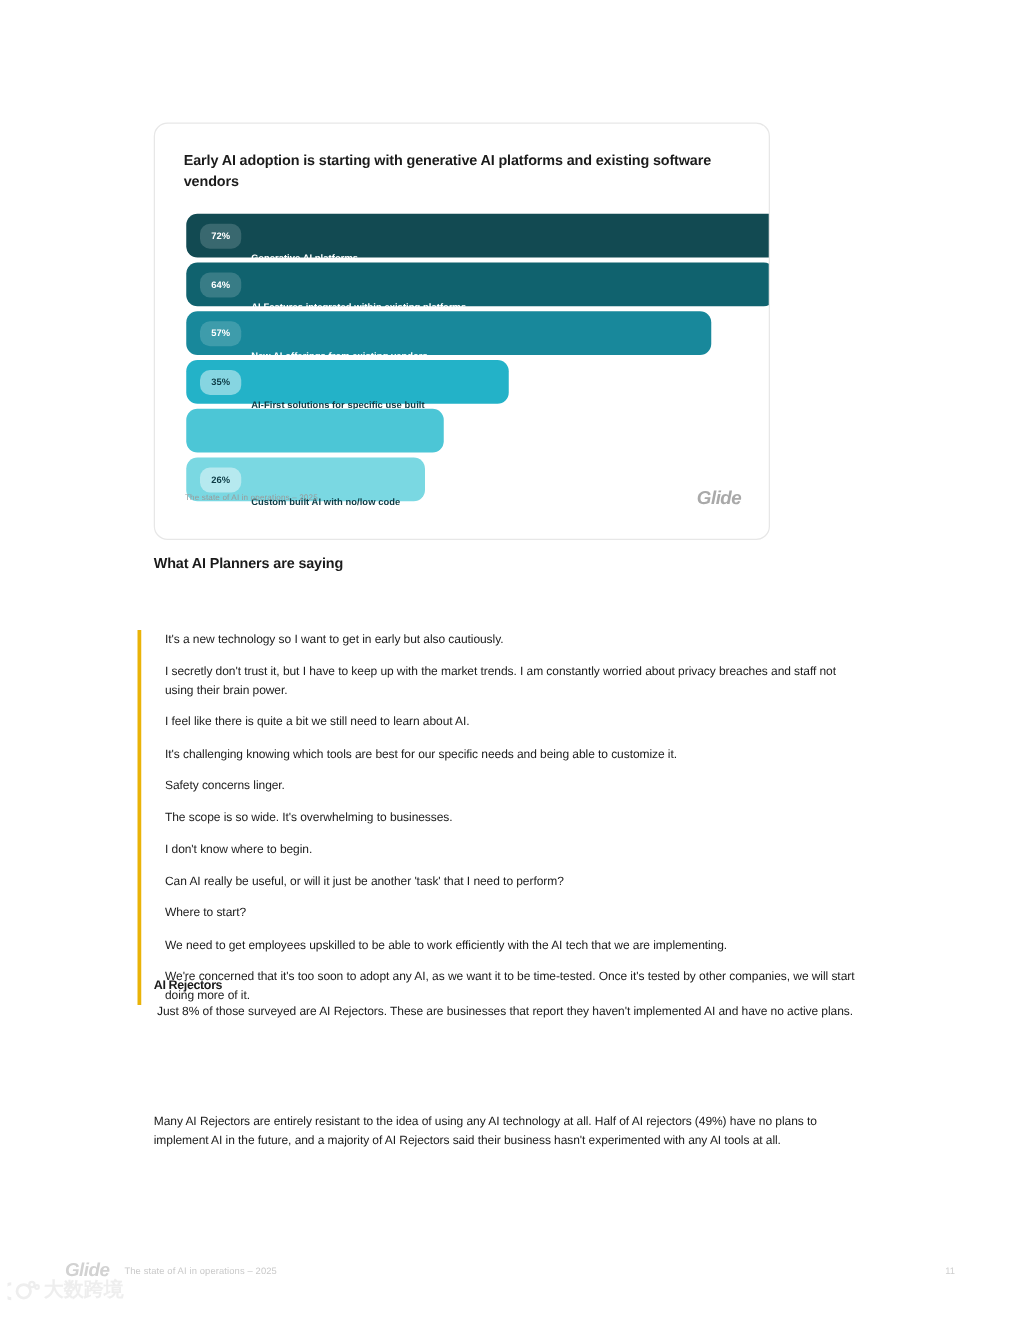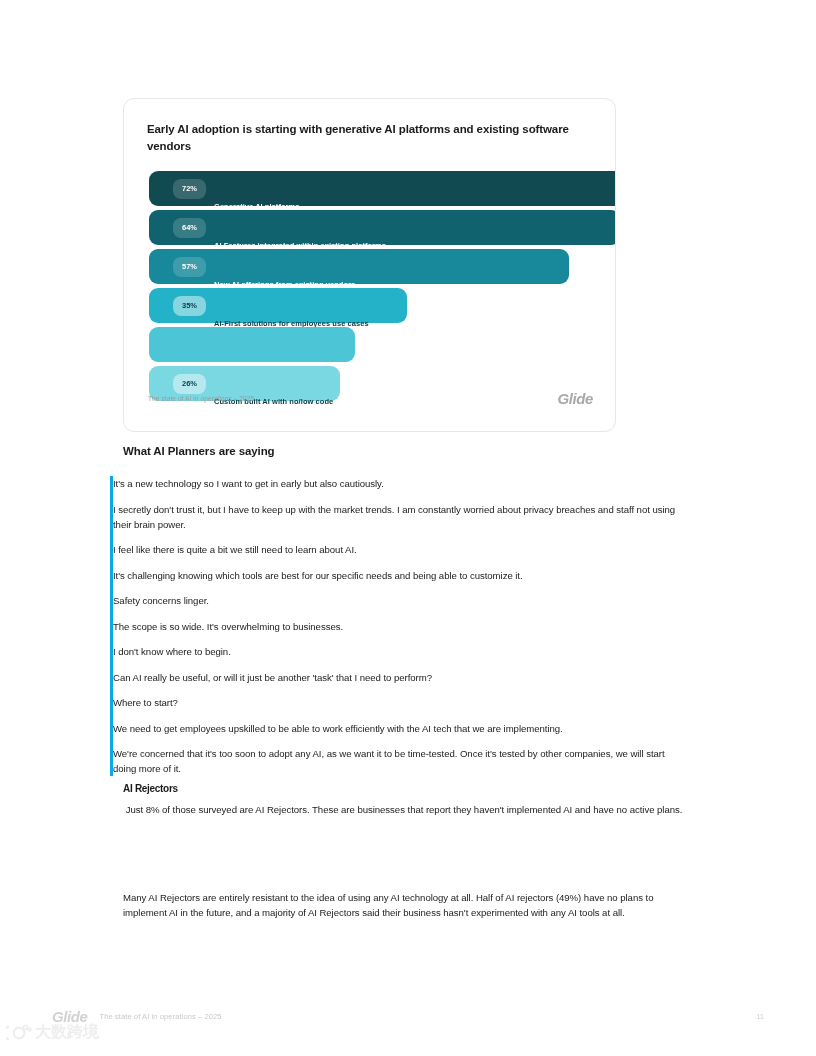--- a/index.html
+++ b/index.html
@@ -54,21 +54,21 @@
   .bar {
     position: absolute;
     left: 0;
     top: 0;
     height: 35px;
     border-radius: 9px;
     box-sizing: border-box;
   }
   .bar-inner {
     position: absolute;
-    left: 17px;
+    left: 4px;
     top: 0;
     height: 35px;
     display: flex;
     align-items: center;
     white-space: nowrap;
   }
   .pct-pill {
     margin-left: 7px;
     width: 33px;
     height: 20px;
@@ -127,23 +127,24 @@
     position: absolute;
     left: 123px;
     top: 445px;
     font-size: 11.5px;
     font-weight: bold;
     letter-spacing: -0.1px;
   }
   .quotes-block {
     position: absolute;
     left: 110px;
-    top: 476px;
+    top: 504px;
     width: 580px;
-    border-left: 3px solid #0ea5e9;
+    border-left: 3px solid #eab308;
+    padding-left: 19px;
     box-sizing: border-box;
   }
   .quote {
     font-size: 9.6px;
     line-height: 15px;
     color: #1b1b1b;
     margin-bottom: 10.5px;
     letter-spacing: -0.05px;
   }
   .quote:last-child { margin-bottom: 0; }
@@ -246,21 +247,21 @@
         <div class="bar" style="width: 420px; background: rgb(24, 136, 155);"></div>
         <div class="bar-inner">
           <span class="pct-pill">57%</span>
           <span class="bar-label">New AI offerings from existing vendors</span>
         </div>
       </div>
       <div class="bar-row light">
         <div class="bar" style="width: 258px; background: rgb(35, 178, 200);"></div>
         <div class="bar-inner">
           <span class="pct-pill">35%</span>
-          <span class="bar-label">AI-First solutions for employees use cases</span>
+          <span class="bar-label">AI-First solutions for specific use built</span>
         </div>
       </div>
       <div class="bar-row light">
         <div class="bar" style="width: 206px; background: rgb(76, 198, 214);"></div>
       </div>
       <div class="bar-row light">
         <div class="bar" style="width: 191px; background: rgb(122, 216, 226);"></div>
         <div class="bar-inner">
           <span class="pct-pill">26%</span>
           <span class="bar-label">Custom built AI with no/low code</span>

